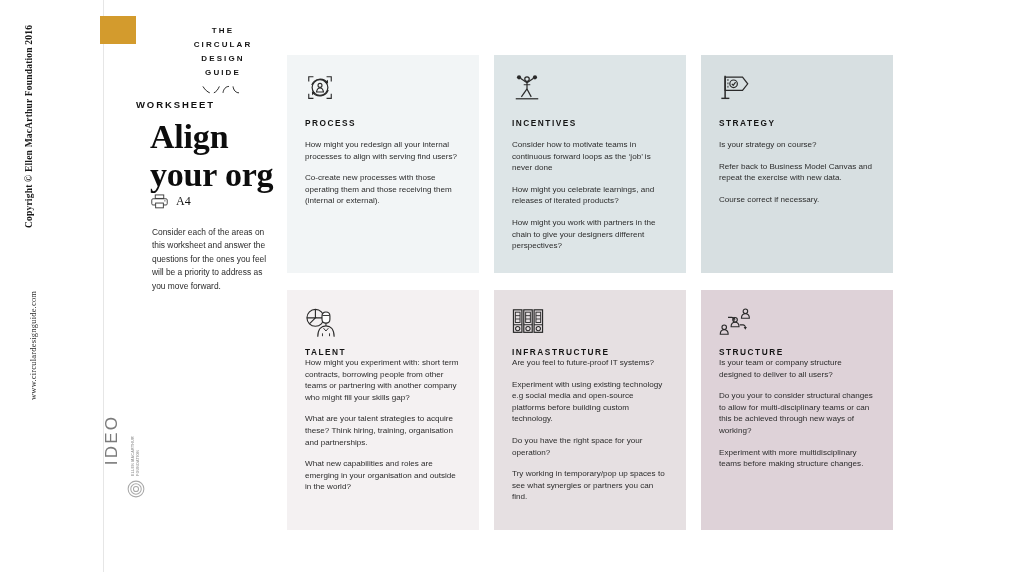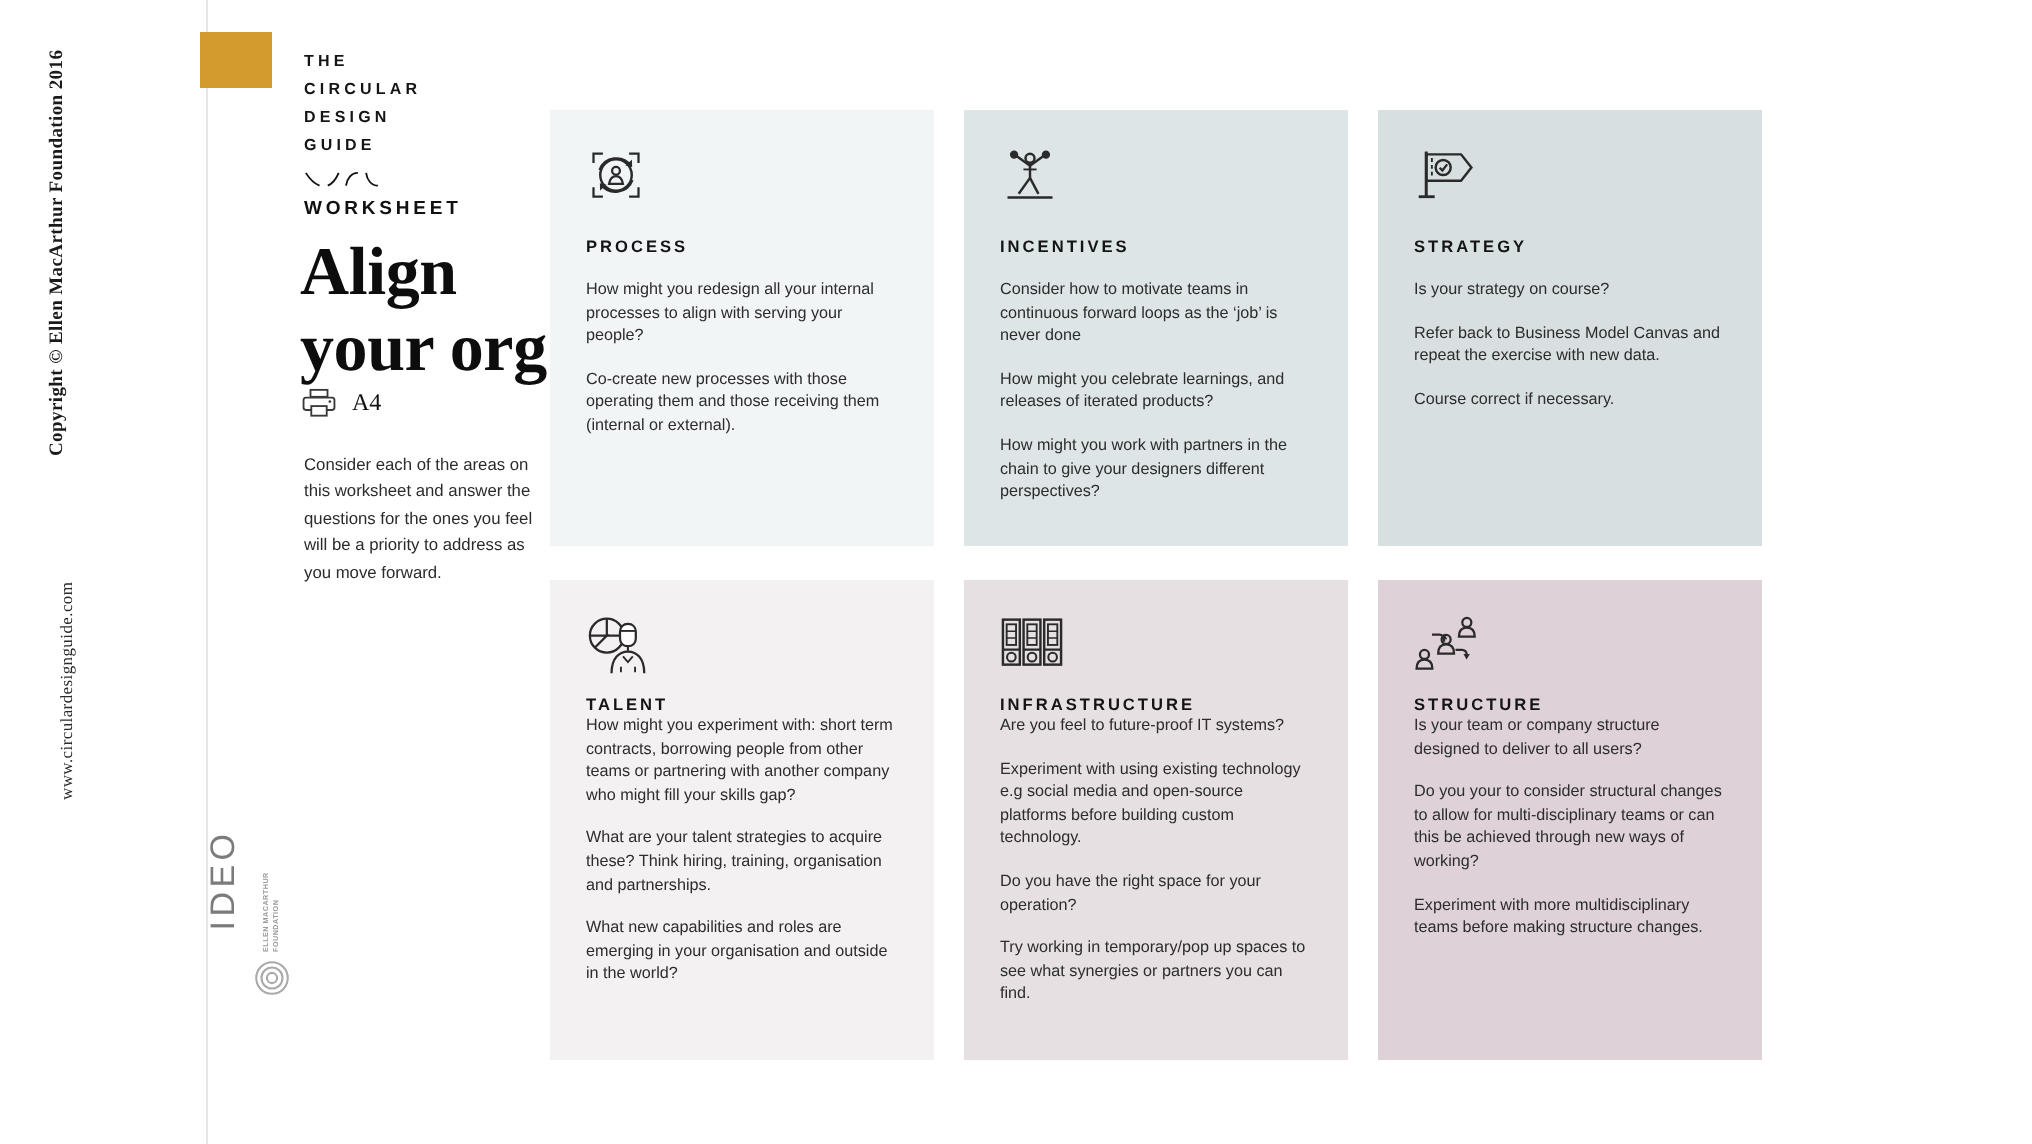--- a/index.html
+++ b/index.html
@@ -88,34 +88,34 @@
 
   
   .gold-block {
     position: absolute;
     left: 100px; top: 16px;
     width: 36px; height: 28px;
     background: #d39b2d;
   }
 
   
-  .masthead { position: absolute; left: 152px; top: 24px; width: 120px; }
+  .masthead { position: absolute; left: 163px; top: 24px; width: 120px; text-align: center; }
   .brandline {
     font-family: "Liberation Sans", sans-serif;
     font-size: 8px;
     font-weight: 700;
     letter-spacing: 2.1px;
     line-height: 14px;
     color: #151515;
     text-transform: uppercase;
   }
   .squiggle { margin-top: 5px; height: 12px; width: 42px; }
 
   .worksheet-label {
-    position: absolute; left: 152px; top: 99px;
+    position: absolute; left: 136px; top: 99px;
     font-size: 9.5px;
     font-weight: 700;
     letter-spacing: 1.9px;
     color: #111;
     text-transform: uppercase;
   }
   .big-title {
     position: absolute; left: 150px; top: 118px;
     width: 140px;
     font-family: "Liberation Serif", serif;
@@ -139,21 +139,21 @@
     position: absolute; left: 152px; top: 226px;
     width: 118px;
     font-size: 8.4px;
     line-height: 13.4px;
     color: #2b2b2b;
   }
 
   
   .grid {
     position: absolute;
-    left: 275px; top: 55px;
+    left: 287px; top: 55px;
     width: 608px;
     display: grid;
     grid-template-columns: repeat(3, 192px);
     grid-template-rows: 218px 240px;
     column-gap: 15px;
     row-gap: 17px;
   }
   .card {
     position: relative;
     padding: 17px 18px 14px 18px;
@@ -249,21 +249,21 @@
           <path d="M7.2 13.8 A9.6 9.6 0 0 1 24 11.6" fill="none" stroke="#2a2a2a" stroke-width="1.2"></path>
           <path d="M24.8 19.2 A9.6 9.6 0 0 1 8 21.4" fill="none" stroke="#2a2a2a" stroke-width="1.2"></path>
           <path d="M24.5 8.3 L24.6 12.2 L21 11.4 Z" fill="#2a2a2a"></path>
           <path d="M7.5 24.7 L7.4 20.8 L11 21.6 Z" fill="#2a2a2a"></path>
           <circle cx="16" cy="14.2" r="2.1" fill="none" stroke="#2a2a2a" stroke-width="1.2"></circle>
           <path d="M12.3 21.2 C12.8 18.2 14.2 17 16 17 C17.8 17 19.2 18.2 19.7 21.2 Z" fill="none" stroke="#2a2a2a" stroke-width="1.2"></path>
         </svg>
       </div>
       <div class="card-title">PROCESS</div>
       <div class="card-body">
-        <p>How might you redesign all your internal processes to align with serving your people?</p>
+        <p>How might you redesign all your internal processes to align with serving find users?</p>
         <p>Co-create new processes with those operating them and those receiving them (internal or external).</p>
       </div>
     </div>
 
     <div class="card" style="background:#dde5e7">
       <div class="card-icon">
         <svg width="30" height="32" viewBox="0 0 32 34">
           <circle cx="16" cy="7.5" r="2.4" fill="none" stroke="#2a2a2a" stroke-width="1.3"></circle>
           <path d="M16 10 L16 18" fill="none" stroke="#2a2a2a" stroke-width="1.3"></path>
           <path d="M16 11.5 L9 6.5" fill="none" stroke="#2a2a2a" stroke-width="1.3"></path>

